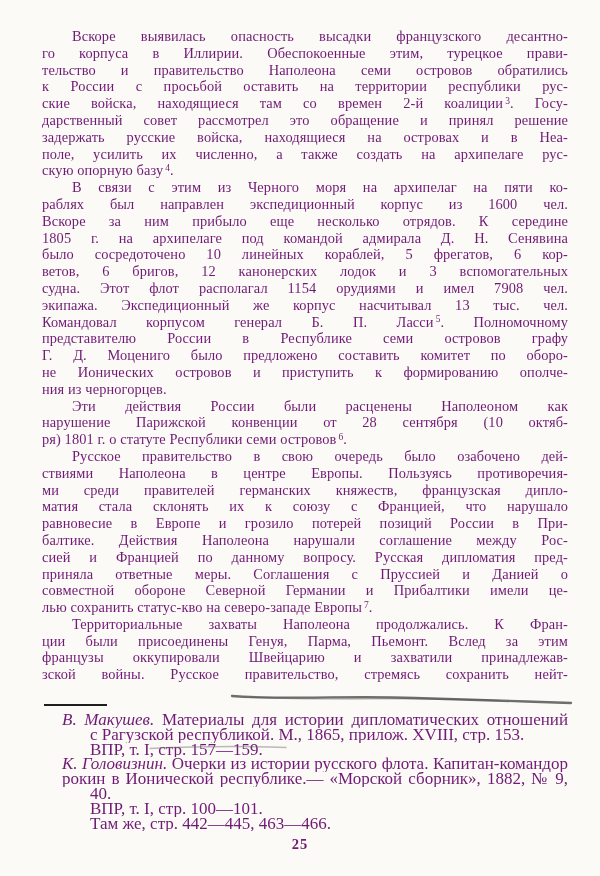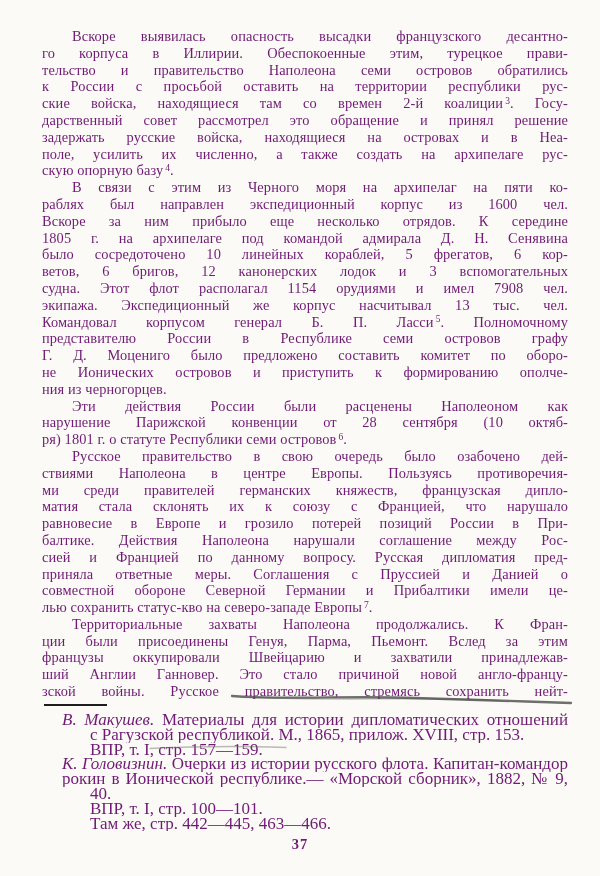--- a/index.html
+++ b/index.html
@@ -113,21 +113,20 @@
       <div class="ln">сией и Францией по данному вопросу. Русская дипломатия пред-</div>
       <div class="ln">приняла ответные меры. Соглашения с Пруссией и Данией о</div>
       <div class="ln">совместной обороне Северной Германии и Прибалтики имели це-</div>
       <div class="ln short"><span>лью сохранить статус-кво на северо-западе Европы</span><span class="ssup">7</span><span>.</span></div>
     </div>
 
     <div class="para">
       <div class="ln ind">Территориальные захваты Наполеона продолжались. К Фран-</div>
       <div class="ln">ции были присоединены Генуя, Парма, Пьемонт. Вслед за этим</div>
       <div class="ln">французы оккупировали Швейцарию и захватили принадлежав-</div>
-      <div class="ln">ший Англии Ганновер. Это стало причиной новой англо-францу-</div>
       <div class="ln">зской войны. Русское правительство, стремясь сохранить нейт-</div>
     </div>
 
   </div>
 
   <div class="fn-rule"></div>
 
   <div class="fn-block">
 
     <div>
@@ -148,21 +147,21 @@
     <div>
       <div class="fn-ln short"><span>ВПР, т. I, стр. 100—101.</span></div>
     </div>
 
     <div>
       <div class="fn-ln short"><span>Там же, стр. 442—445, 463—466.</span></div>
     </div>
 
   </div>
 
-  <div class="page-num">37</div>
+  <div class="page-num">25</div>
 
   <svg class="pencil-overlay" viewBox="0 0 600 876" xmlns="http://www.w3.org/2000/svg">
     <path d="M 232 696 C 290 700, 350 695.5, 415 698 S 520 701, 571 703" fill="none" stroke="#474747" stroke-width="2.3" stroke-linecap="round" opacity="0.78"></path>
     <path d="M 250 697.5 C 320 701, 420 697, 500 700.5" fill="none" stroke="#474747" stroke-width="1.2" stroke-linecap="round" opacity="0.35"></path>
     <path d="M 150 748.5 C 195 746.5, 245 746, 286 747.5" fill="none" stroke="#6a6a6a" stroke-width="1.4" stroke-linecap="round" opacity="0.45"></path>
   </svg>
 
 </div>
 
 </body></html>

